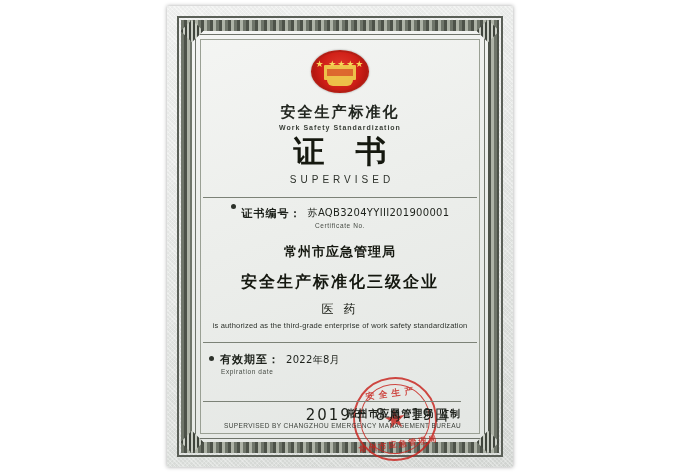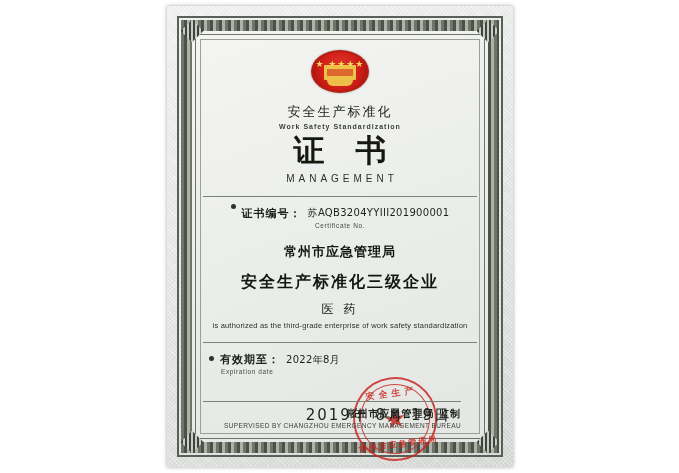--- a/index.html
+++ b/index.html
@@ -139,22 +139,22 @@
     transform: translateX(-50%);
     width: 26px; height: 6px;
     border-radius: 0 0 13px 13px;
     background: #f0cf4e;
     opacity: 0.9;
   }
 
   .title-cn {
     margin-top: 10px;
     font-family: "DejaVu Sans", "Liberation Sans", sans-serif;
-    font-size: 13px;
-    font-weight: normal;
+    font-size: 15px;
+    font-weight: bold;
     letter-spacing: 2px;
     color: #222620;
   }
   .title-en {
     margin-top: 2px;
     font-size: 7px;
     letter-spacing: 1px;
     color: #3a3f38;
     font-weight: bold;
   }
@@ -383,21 +383,21 @@
       <div class="emblem">
         <span class="stars">★ ★★★★</span>
         <span class="gate"></span>
         <span class="gear"></span>
       </div>
 
       <div class="title-cn">安全生产标准化</div>
       <div class="title-en">Work Safety Standardization</div>
 
       <div class="big-cn">证 书</div>
-      <div class="big-en">MANAGEMENT</div>
+      <div class="big-en">SUPERVISED</div>
 
       <div class="rule"></div>
 
       <div class="field-row">
         <span class="bullet"></span>
         <span class="field-label-cn">证书编号：</span>
         <span class="field-value">苏AQB3204YYIII201900001</span>
       </div>
       <div class="field-sub-en" style="text-align:center;padding-left:0;">Certificate No.</div>
 

